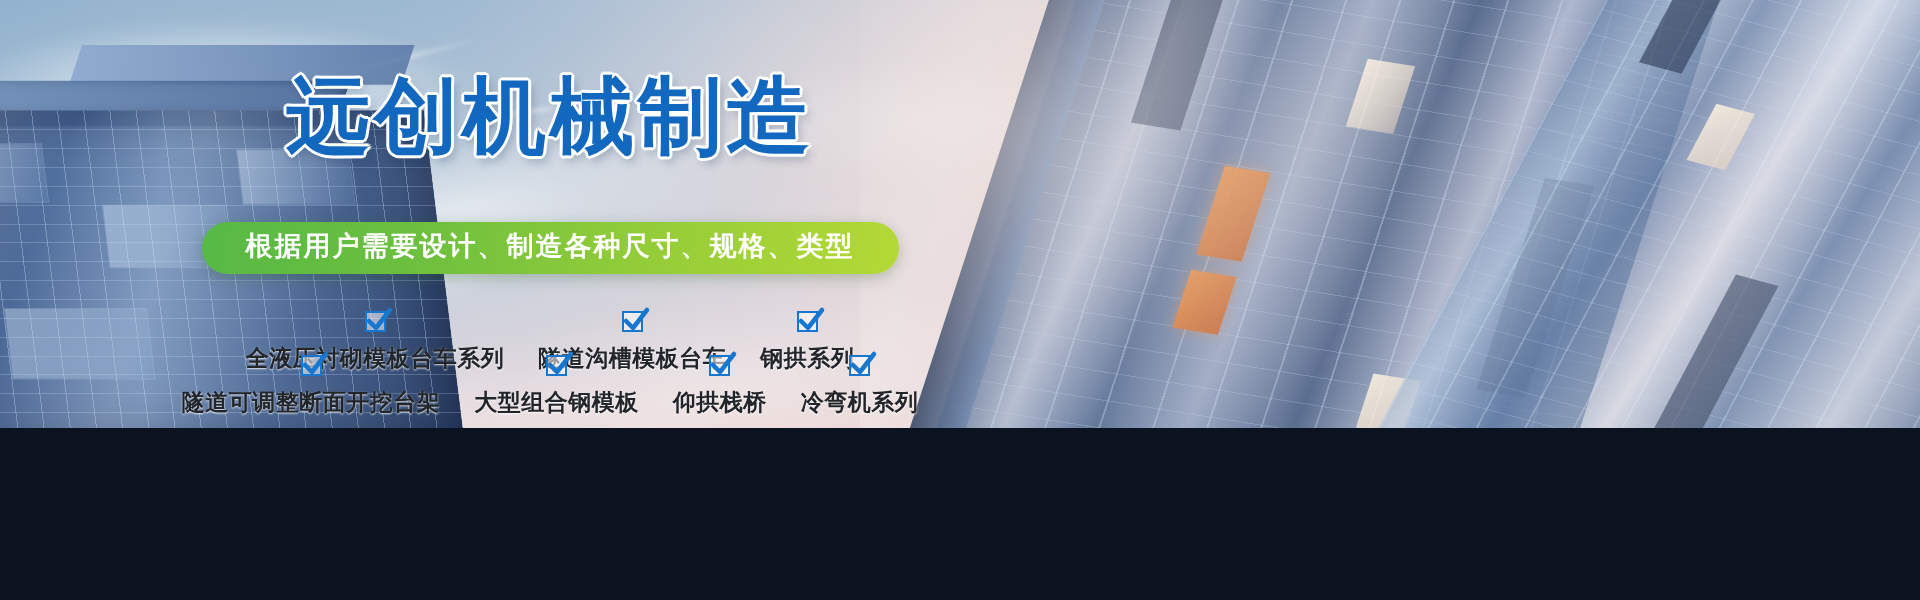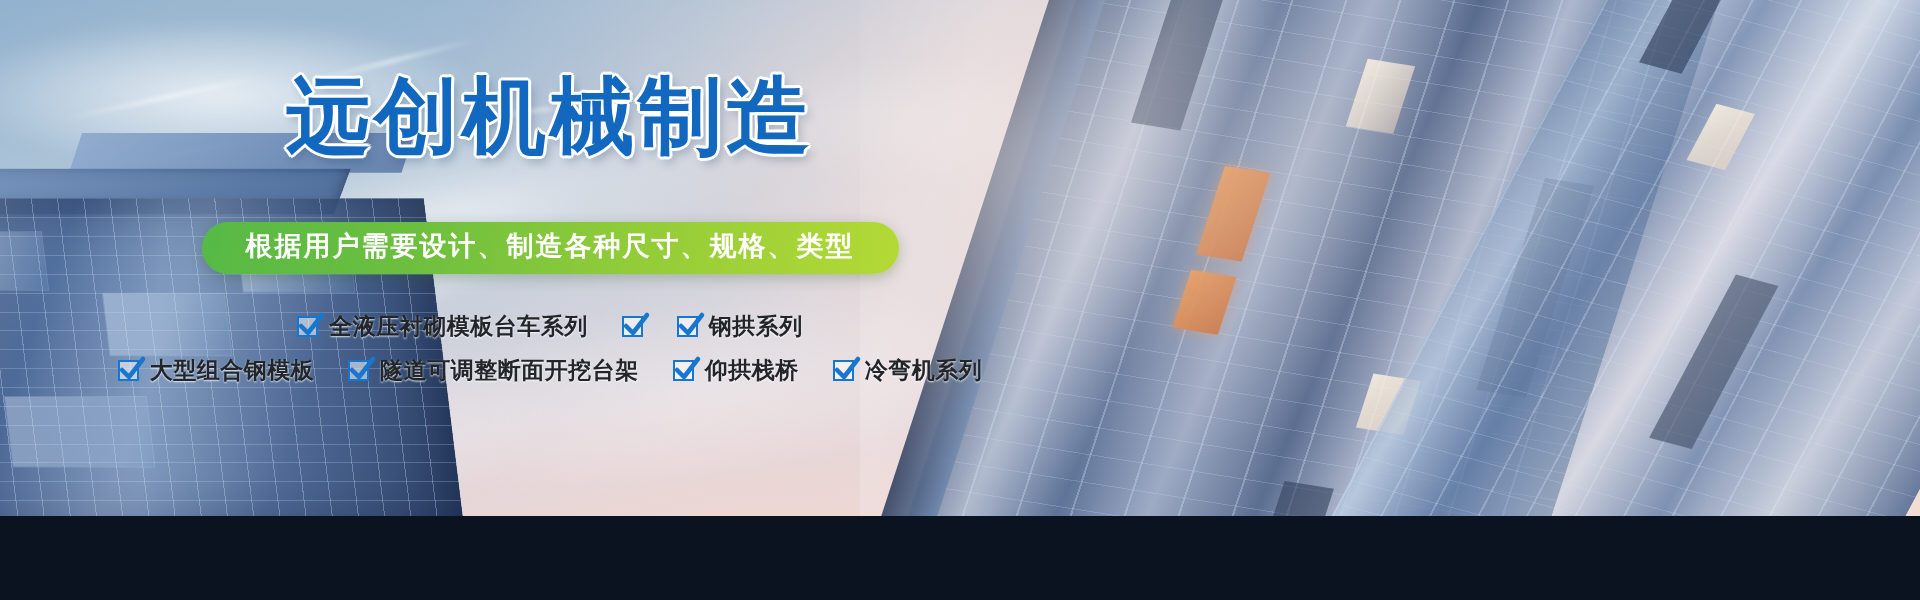--- a/index.html
+++ b/index.html
@@ -3,21 +3,21 @@
 <meta charset="utf-8">
 <style>
   html, body {
     margin: 0;
     padding: 0;
     background: #0b1220;
   }
   #banner {
     position: relative;
     width: 1920px;
-    height: 516px;
+    height: 428px;
     overflow: hidden;
     font-family: "Liberation Sans", "DejaVu Sans", sans-serif;
     user-select: none;
   }
 
   
   .sky {
     position: absolute;
     inset: 0;
     background:
@@ -253,20 +253,21 @@
   .feat-row.r2 { top: 355px; }
   .feat {
     display: flex;
     align-items: center;
     gap: 11px;
     font-size: 23px;
     font-weight: 700;
     color: #22262b;
     letter-spacing: .5px;
     text-shadow: 0 1px 2px rgba(255,255,255,.85);
+    flex-direction: column;
   }
   .chk {
     position: relative;
     width: 21px;
     height: 21px;
     flex: 0 0 21px;
     border: 2px solid #1777cf;
     background: rgba(255,255,255,.55);
     box-sizing: border-box;
   }
@@ -344,47 +345,48 @@
             </svg>
         </span>
         <span>全液压衬砌模板台车系列</span>
       </div>
       <div class="feat">
         <span class="chk">
           <svg viewBox="0 0 30 30">
               <path d="M5 16 L12 23 L26 5" fill="none" stroke="#1777cf" stroke-width="4.5" stroke-linecap="round" stroke-linejoin="round"></path>
             </svg>
         </span>
+        <span>隧道沟槽模板台车</span>
       </div>
       <div class="feat">
         <span class="chk">
           <svg viewBox="0 0 30 30">
               <path d="M5 16 L12 23 L26 5" fill="none" stroke="#1777cf" stroke-width="4.5" stroke-linecap="round" stroke-linejoin="round"></path>
             </svg>
         </span>
         <span>钢拱系列</span>
       </div>
     </div>
 
     <div class="feat-row r2">
       <div class="feat">
         <span class="chk">
           <svg viewBox="0 0 30 30">
               <path d="M5 16 L12 23 L26 5" fill="none" stroke="#1777cf" stroke-width="4.5" stroke-linecap="round" stroke-linejoin="round"></path>
             </svg>
         </span>
+        <span>隧道可调整断面开挖台架</span>
+      </div>
+      <div class="feat">
+        <span class="chk">
+          <svg viewBox="0 0 30 30">
+              <path d="M5 16 L12 23 L26 5" fill="none" stroke="#1777cf" stroke-width="4.5" stroke-linecap="round" stroke-linejoin="round"></path>
+            </svg>
+        </span>
         <span>大型组合钢模板</span>
-      </div>
-      <div class="feat">
-        <span class="chk">
-          <svg viewBox="0 0 30 30">
-              <path d="M5 16 L12 23 L26 5" fill="none" stroke="#1777cf" stroke-width="4.5" stroke-linecap="round" stroke-linejoin="round"></path>
-            </svg>
-        </span>
-        <span>隧道可调整断面开挖台架</span>
       </div>
       <div class="feat">
         <span class="chk">
           <svg viewBox="0 0 30 30">
               <path d="M5 16 L12 23 L26 5" fill="none" stroke="#1777cf" stroke-width="4.5" stroke-linecap="round" stroke-linejoin="round"></path>
             </svg>
         </span>
         <span>仰拱栈桥</span>
       </div>
       <div class="feat">

